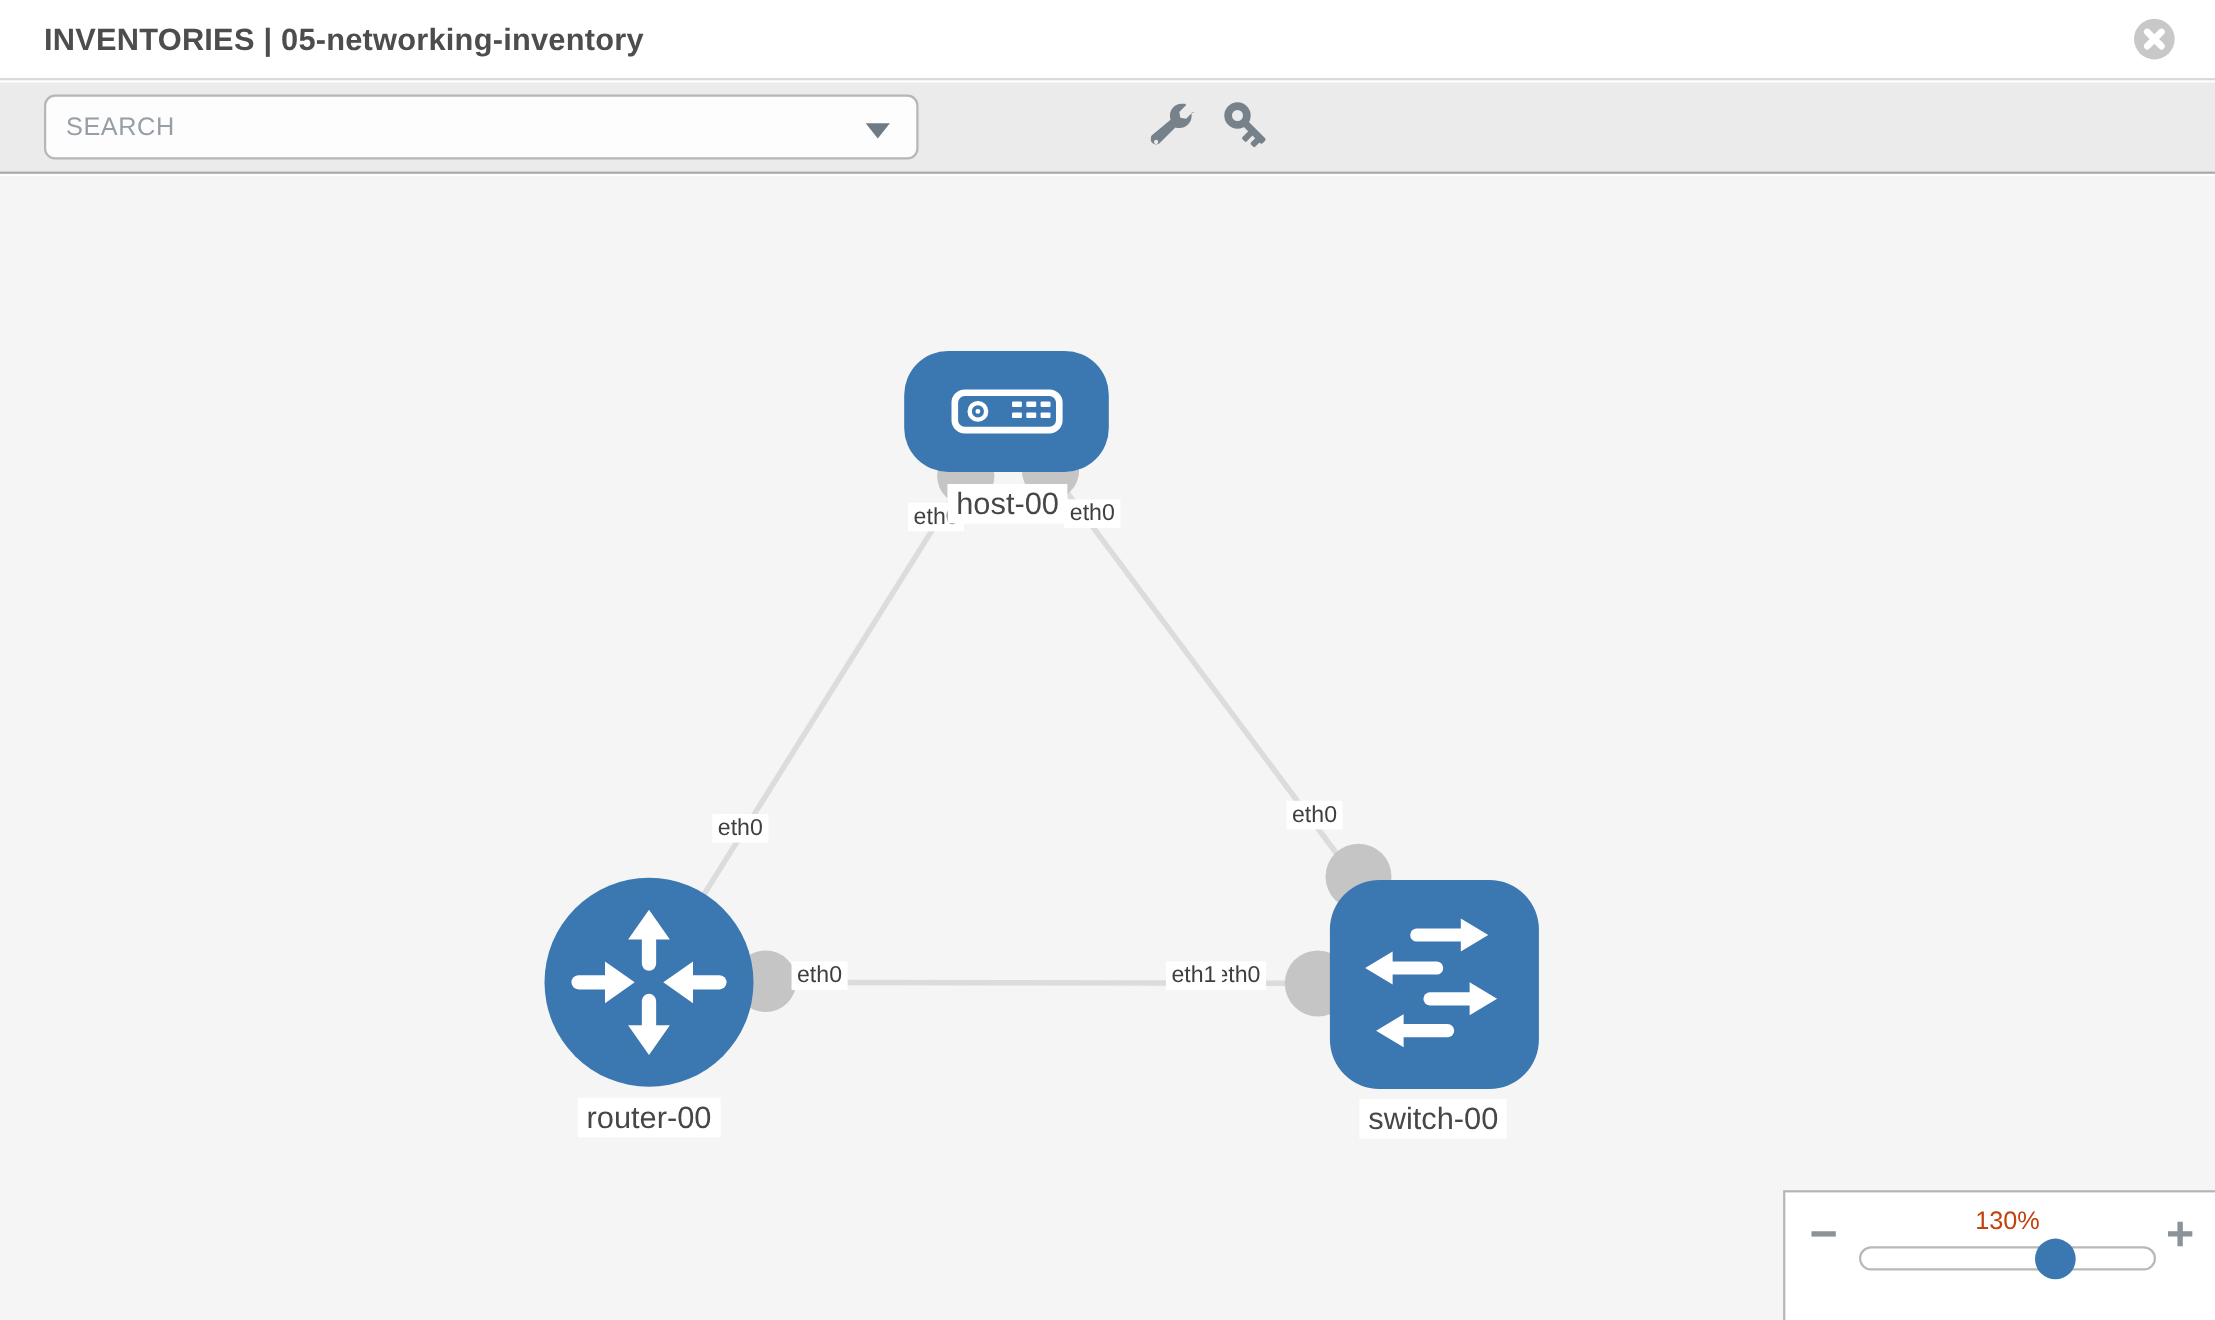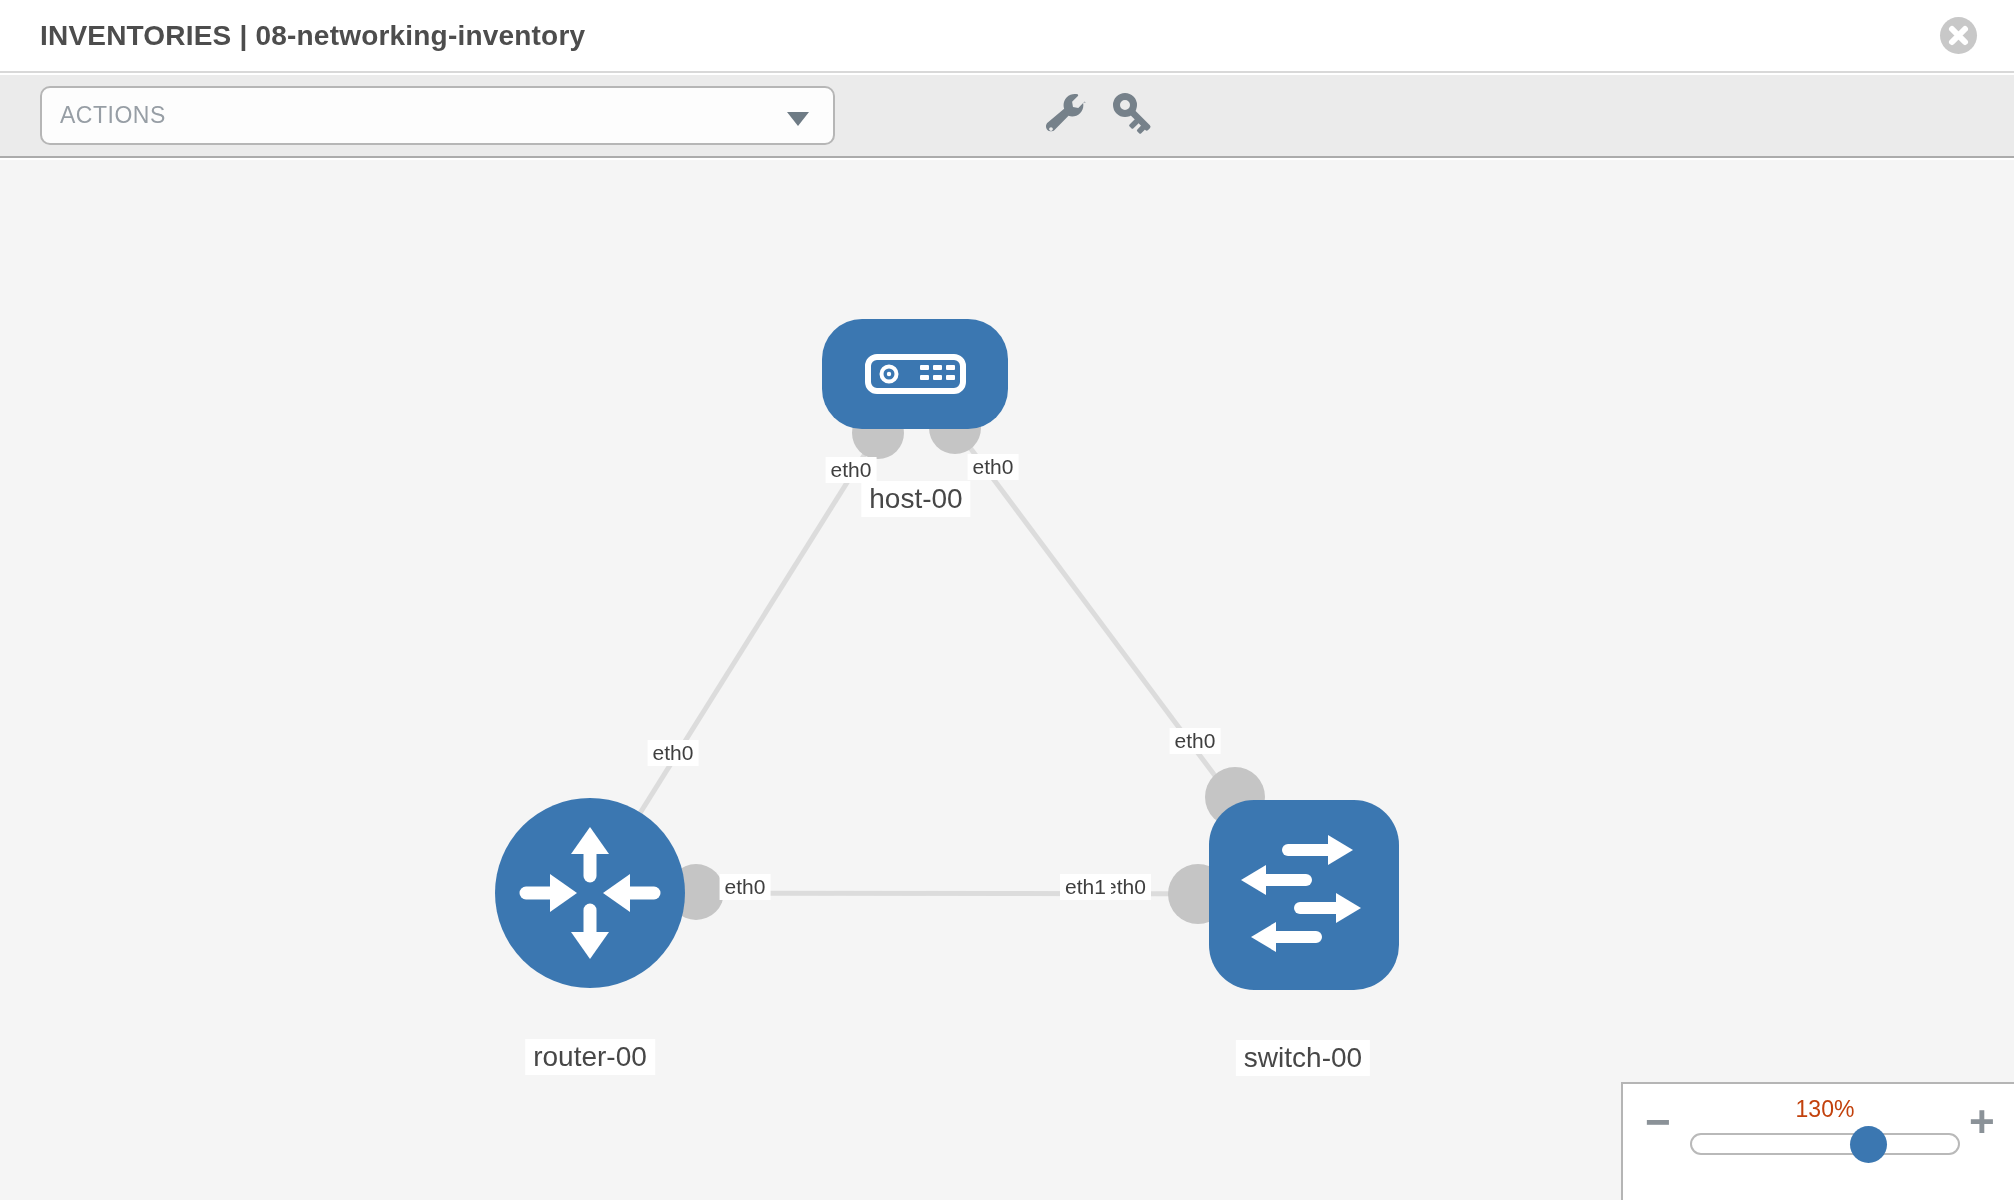--- a/index.html
+++ b/index.html
@@ -22,50 +22,50 @@
   .sel-search { left:1190px; width:788px; }
   .tool-icon { position:absolute; top:16px; width:48px; height:48px; background:none; border:none; cursor:pointer; }
   .tool-wrench { left:1042px; }
   .tool-key { left:1110px; }
 
   
   .canvas { position:absolute; left:0; top:160px; width:2014px; height:1040px; background:#f5f5f5; overflow:hidden; }
   .topo { position:absolute; left:0; top:0; }
 
   .chip { position:absolute; background:#ffffff; white-space:nowrap; color:#3f3f3f; }
-  .node-chip { font-size:28px; color:#474747; padding:2px 8px; transform:translate(-50%,-50%);margin-top:41px; }
+  .node-chip { font-size:28px; color:#474747; padding:2px 8px; transform:translate(-50%,-50%); }
   .eth-chip { font-size:21px; padding:1px 5px; transform:translate(-50%,-50%); }
   .eth-chip.anchor-left { transform:translate(0,-50%); }
 
   
   .zoom-panel { position:absolute; left:1621px; top:922px; width:400px; height:130px; background:#fff; border:2px solid #b5b5b5; }
   .zoom-level { position:absolute; left:52px; top:12px; width:300px; text-align:center; font-size:23px; color:#c2410c; }
   .zoom-minus, .zoom-plus { position:absolute; top:16px; font-size:44px; font-weight:bold; color:#8b9298; background:none; border:none; cursor:pointer; line-height:44px; }
   .zoom-minus { left:22px; }
   .zoom-plus { left:346px; }
   .zoom-slider { position:absolute; left:67px; top:49px; width:270px; height:22px; background:#fff; border:2px solid #b9b9b9; border-radius:12px; cursor:pointer; }
   .zoom-knob { position:absolute; left:158px; top:-9px; width:37px; height:37px; border-radius:50%; background:#3b77b1; cursor:grab; }
 </style>
 </head>
 <body>
 
 <div class="app">
 
   <div class="hdr">
-    <h1>INVENTORIES | 08-networking-inventory</h1>
+    <h1>INVENTORIES | 05-networking-inventory</h1>
     <div class="close-btn">
       <svg width="37" height="37" viewBox="0 0 37 37">
         <path d="M12 12 L25 25 M25 12 L12 25" stroke="#ffffff" stroke-width="6" stroke-linecap="round" fill="none"></path>
       </svg>
     </div>
   </div>
 
   <div class="toolbar">
     <div class="select sel-actions">
-      <span class="ph">ACTIONS</span>
+      <span class="ph">SEARCH</span>
       <span class="caret"></span>
     </div>
 
     <button class="tool-icon tool-wrench">
       <svg width="40" height="40" viewBox="0 0 512 512">
         <path fill="#76818a" d="M507.73 109.1c-2.24-9.03-13.54-12.09-20.12-5.51l-74.36 74.36-67.88-11.31-11.31-67.88 74.36-74.36c6.62-6.62 3.43-17.9-5.66-20.16-47.38-11.74-99.55.91-136.58 37.93-39.64 39.64-50.55 97.1-34.05 147.2L18.74 368.8c-24.99 24.99-24.99 65.51 0 90.5 24.99 24.99 65.51 24.99 90.5 0l179.45-179.45c50.1 16.5 107.56 5.59 147.2-34.05 37.02-37.03 49.65-89.2 37.84-136.7zM64 472c-13.25 0-24-10.75-24-24 0-13.26 10.75-24 24-24s24 10.74 24 24c0 13.25-10.75 24-24 24z"></path>
       </svg>
     </button>
 
     <button class="tool-icon tool-key">

